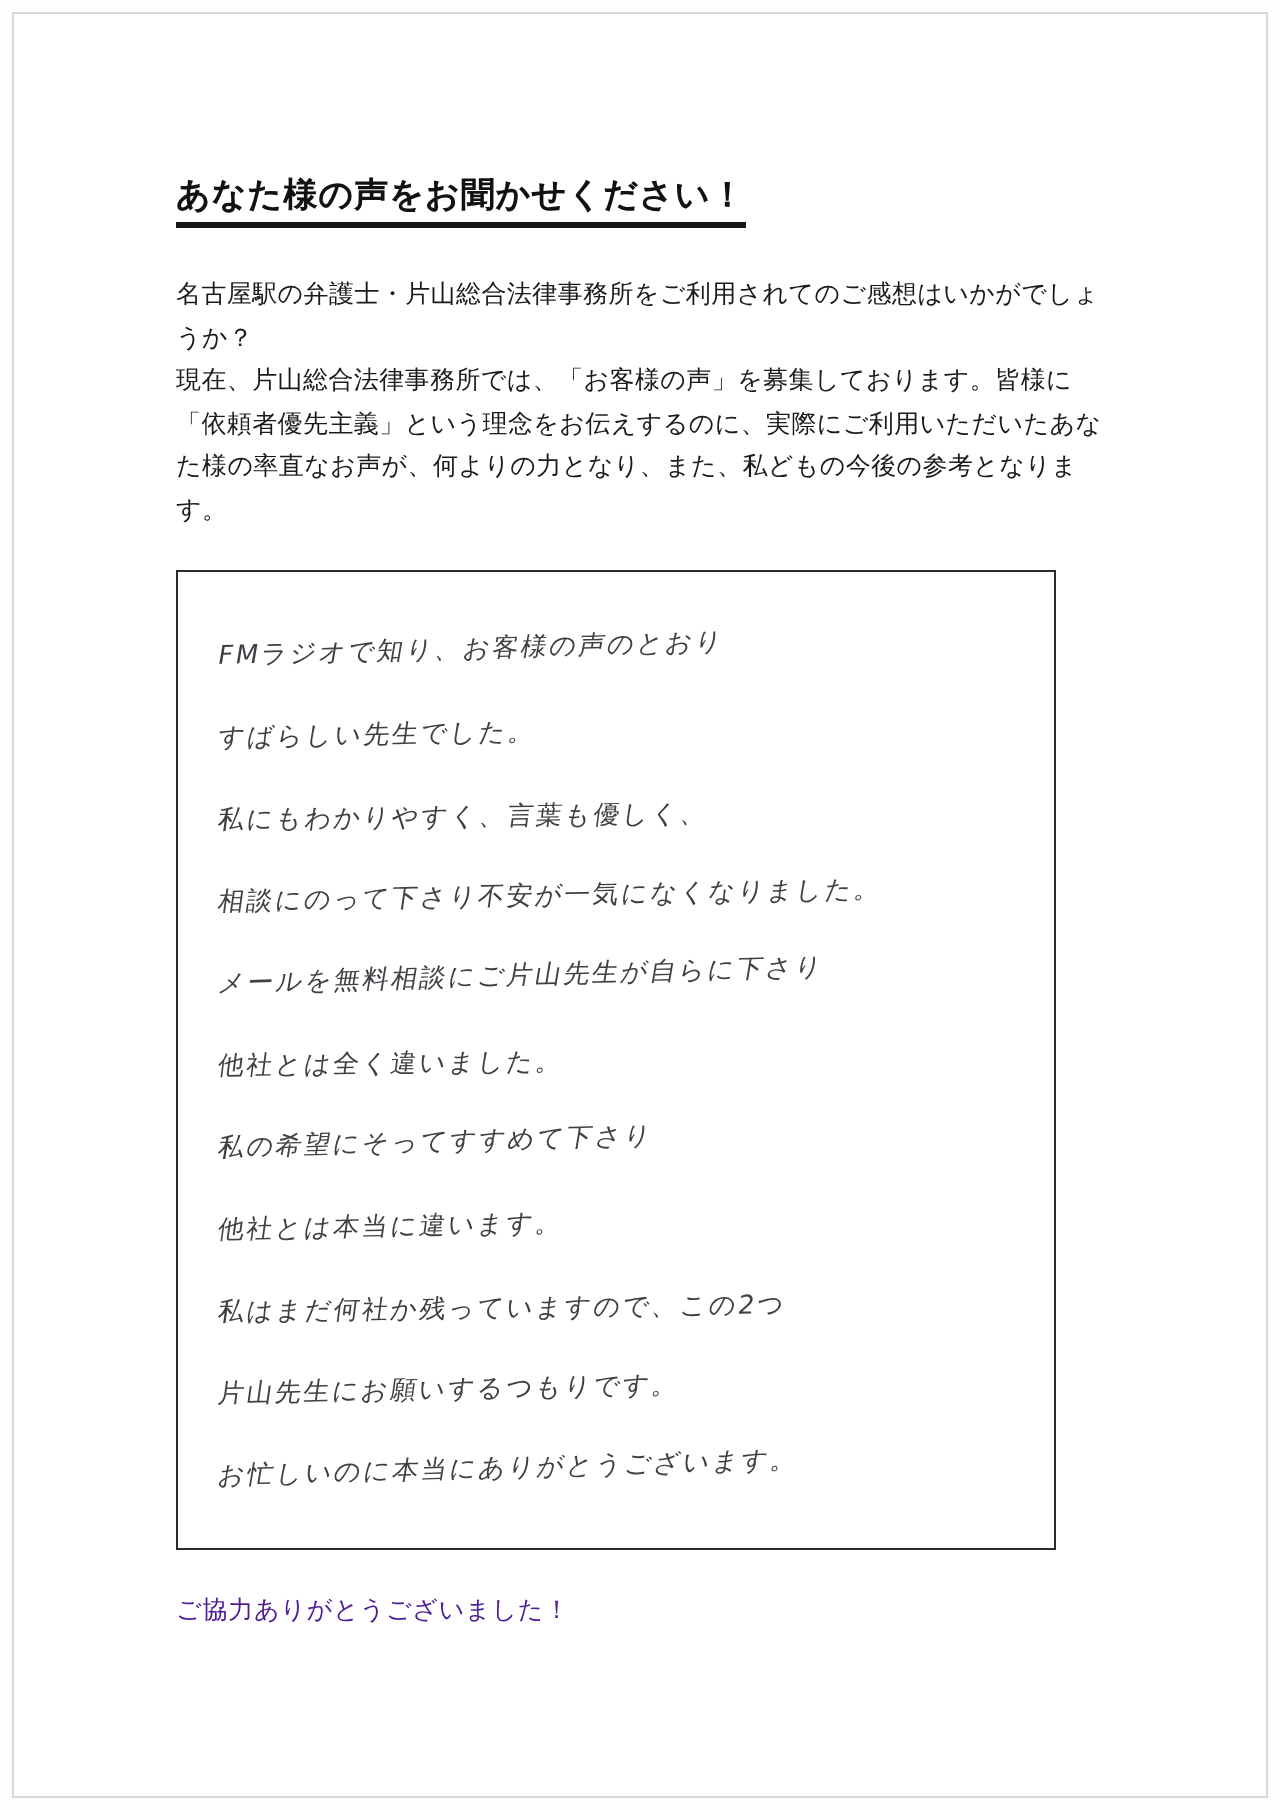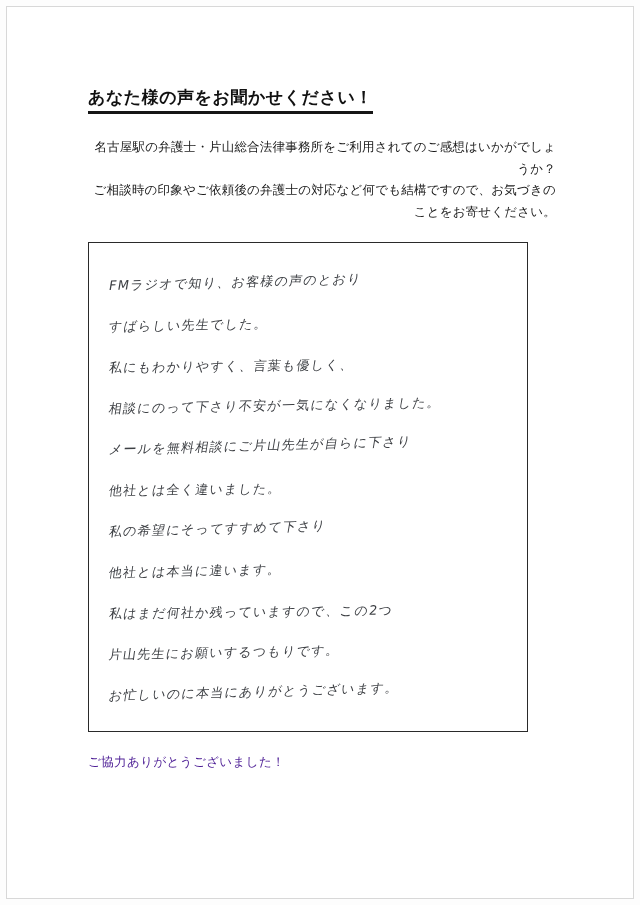--- a/index.html
+++ b/index.html
@@ -59,21 +59,20 @@
   .intro {
     margin-top: 22px;
     font-family: "DejaVu Sans", sans-serif;
     font-size: 12.5px;
     line-height: 1.72;
     color: #1a1a1a;
     letter-spacing: 0.2px;
   }
   .intro p {
     margin: 0;
-    text-align: right;
   }
 
   
   .answer-box {
     margin-top: 20px;
     width: 440px;
     height: 490px;
     border: 1px solid #2a2a2a;
     box-sizing: border-box;
     position: relative;
@@ -120,21 +119,21 @@
 
 <div class="scan-page">
   <div class="scan-edge"></div>
 
   <div class="doc-inner">
 
     <div class="title">あなた様の声をお聞かせください！</div>
 
     <div class="intro">
       <p>名古屋駅の弁護士・片山総合法律事務所をご利用されてのご感想はいかがでしょうか？</p>
-      <p>ご相談時の印象やご依頼後の弁護士の対応など何でも結構ですので、お気づきのことをお寄せください。</p>
+      <p>現在、片山総合法律事務所では、「お客様の声」を募集しております。皆様に「依頼者優先主義」という理念をお伝えするのに、実際にご利用いただいたあなた様の率直なお声が、何よりの力となり、また、私どもの今後の参考となります。</p>
     </div>
 
     <div class="answer-box">
       <div class="hand-lines">
         <div class="hand-line">FMラジオで知り、お客様の声のとおり</div>
         <div class="hand-line">すばらしい先生でした。</div>
         <div class="hand-line">私にもわかりやすく、言葉も優しく、</div>
         <div class="hand-line">相談にのって下さり不安が一気になくなりました。</div>
         <div class="hand-line">メールを無料相談にご片山先生が自らに下さり</div>
         <div class="hand-line">他社とは全く違いました。</div>

